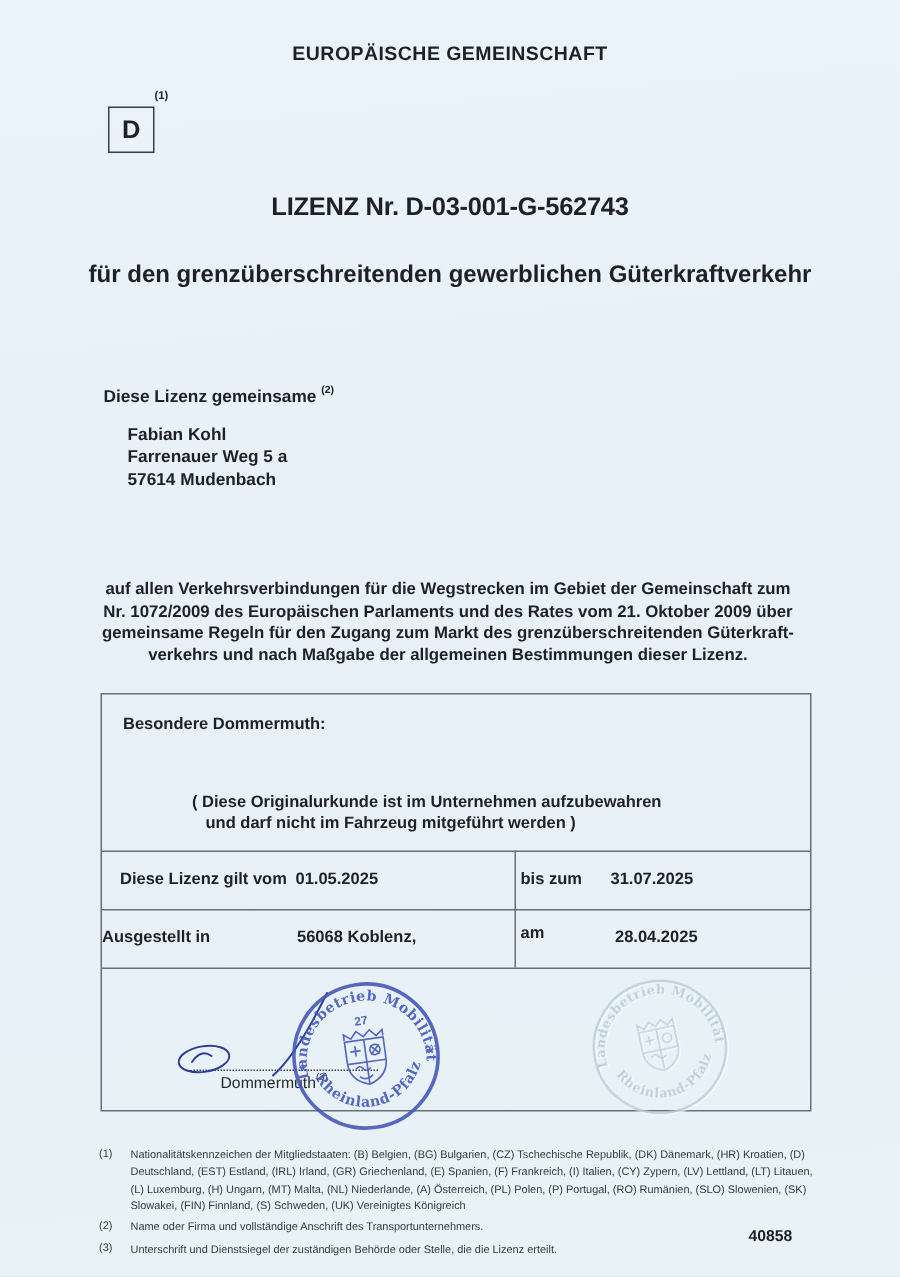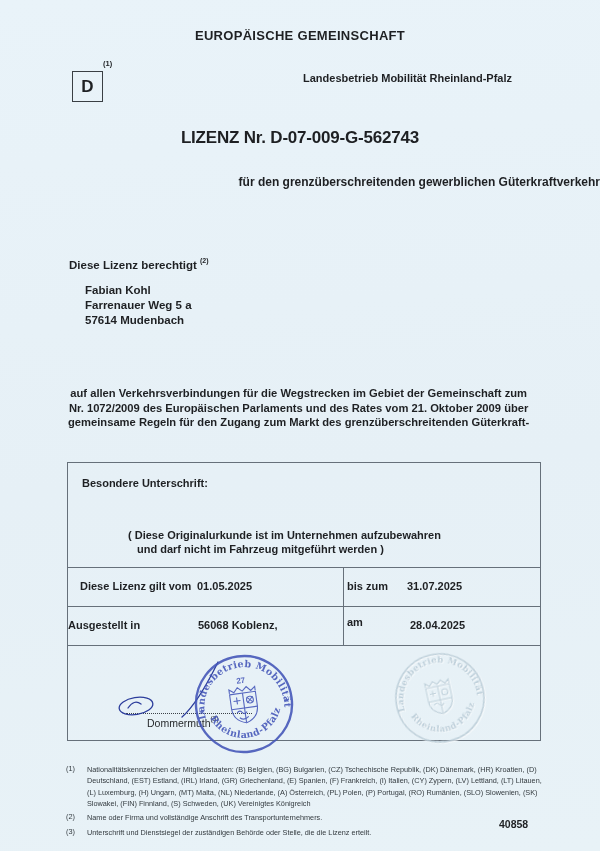--- a/index.html
+++ b/index.html
@@ -20,21 +20,21 @@
   .doc-header { top: 28px; font-size: 13px; letter-spacing: 0.3px; }
   .country-box {
     left: 72px; top: 71px; width: 29px; height: 29px;
     border: 1.4px solid #3a3f44;
     display: flex; align-items: center; justify-content: center;
     font-size: 17px; font-weight: bold;
   }
   .country-note { left: 103px; top: 59px; font-size: 7.5px; font-weight: bold; }
   .authority { left: 303px; top: 72px; font-size: 11px; }
   .license-title { top: 128px; font-size: 17px; letter-spacing: -0.2px; }
-  .subtitle { top: 175px; font-size: 12px; text-align: right; }
+  .subtitle { top: 175px; font-size: 16px; }
 
   .holder-label { left: 69px; top: 258px; font-size: 11.5px; }
   .holder-address { left: 85px; top: 283px; font-size: 11.5px; line-height: 15px; }
 
   .body-text { left: 68px; top: 386px; font-size: 11.2px; line-height: 14.5px; }
   .body-text div { white-space: nowrap; text-align: center; }
 
   .tbl {
     left: 67px; top: 462px; width: 474px; height: 279px;
     border: 1.2px solid #66707a; box-sizing: border-box;
@@ -63,49 +63,49 @@
 </head>
 <body>
 
 <div class="page">
 
   <div class="abs center b doc-header">EUROPÄISCHE GEMEINSCHAFT</div>
   <div class="abs country-box">
     <span>D</span>
   </div>
   <div class="abs country-note">(1)</div>
-  <div class="abs b authority">Landesbetrieb Mobilität Rheinland-Pfalz</div>
-
-  <div class="abs center b license-title">LIZENZ Nr. D-07-009-G-562743</div>
+
+  <div class="abs center b license-title">LIZENZ Nr. D-03-001-G-562743</div>
   <div class="abs center b subtitle">für den grenzüberschreitenden gewerblichen Güterkraftverkehr</div>
 
   <div class="abs b holder-label">
-    <span>Diese Lizenz berechtigt</span>
+    <span>Diese Lizenz gemeinsame</span>
     <sup class="note">(2)</sup>
   </div>
   <div class="abs b holder-address">
     <div>Fabian Kohl</div>
     <div>Farrenauer Weg 5 a</div>
     <div>57614 Mudenbach</div>
   </div>
 
   <div class="abs b body-text">
     <div>auf allen Verkehrsverbindungen für die Wegstrecken im Gebiet der Gemeinschaft zum</div>
     <div>Nr. 1072/2009 des Europäischen Parlaments und des Rates vom 21. Oktober 2009 über</div>
     <div>gemeinsame Regeln für den Zugang zum Markt des grenzüberschreitenden Güterkraft-</div>
+    <div>verkehrs und nach Maßgabe der allgemeinen Bestimmungen dieser Lizenz.</div>
   </div>
 
   <div class="abs tbl">
     <div class="hline" style="top:104px"></div>
     <div class="hline" style="top:143px"></div>
     <div class="hline" style="top:182px"></div>
     <div class="vline" style="left:275px; top:104px; height:78px"></div>
   </div>
 
-  <div class="abs cell-label" style="left:82px; top:477px">Besondere Unterschrift:</div>
+  <div class="abs cell-label" style="left:82px; top:477px">Besondere Dommermuth:</div>
   <div class="abs remark-lines" style="left:128px; top:528px">
     <div>( Diese Originalurkunde ist im Unternehmen aufzubewahren</div>
     <div style="padding-left:9px">und darf nicht im Fahrzeug mitgeführt werden )</div>
   </div>
 
   <div class="abs cell-label" style="left:80px; top:580px">Diese Lizenz gilt vom</div>
   <div class="abs cell-label" style="left:197px; top:580px">01.05.2025</div>
   <div class="abs cell-label" style="left:347px; top:580px">bis zum</div>
   <div class="abs cell-label" style="left:407px; top:580px">31.07.2025</div>
 

